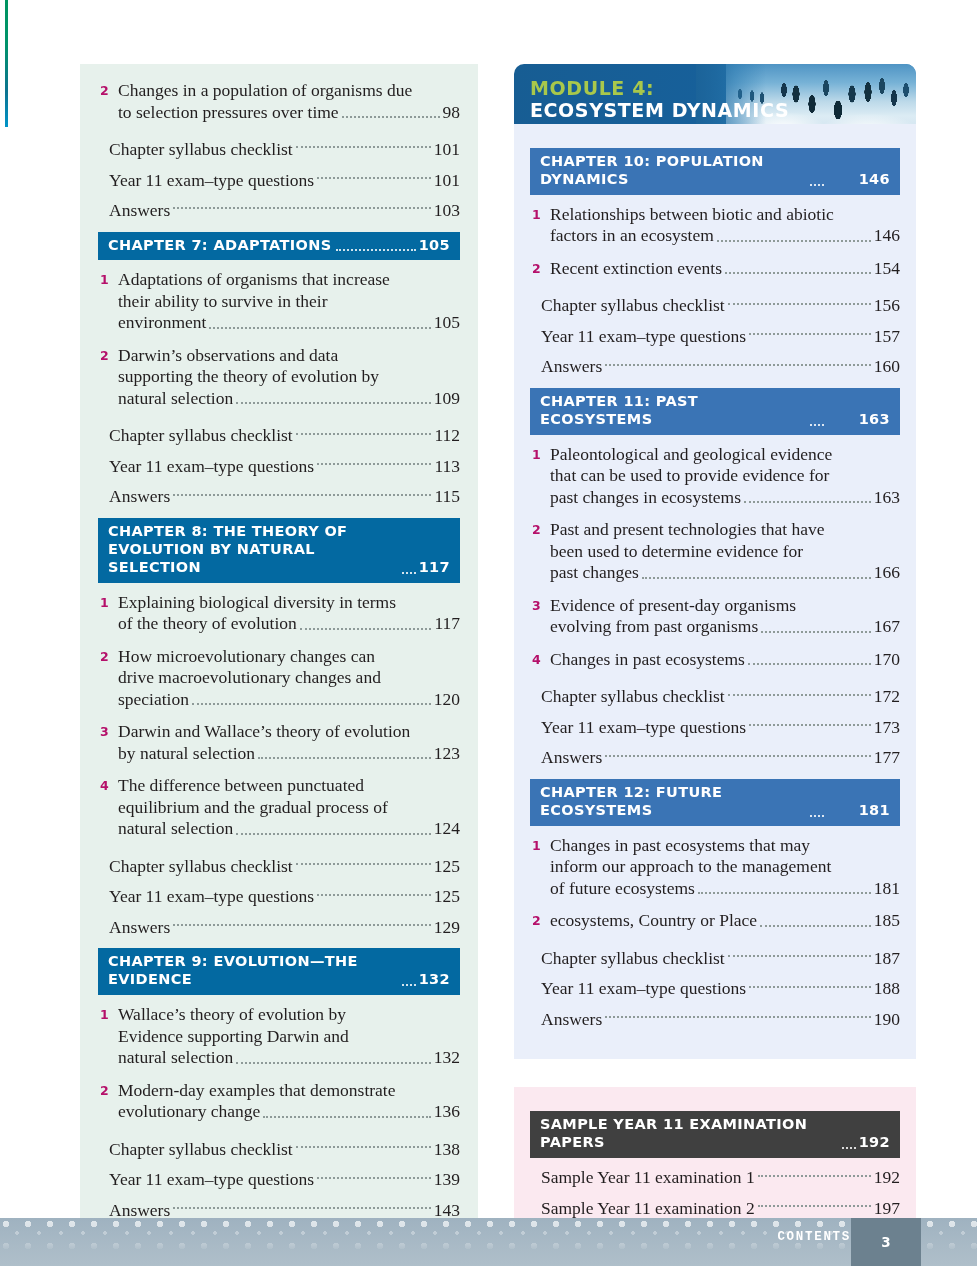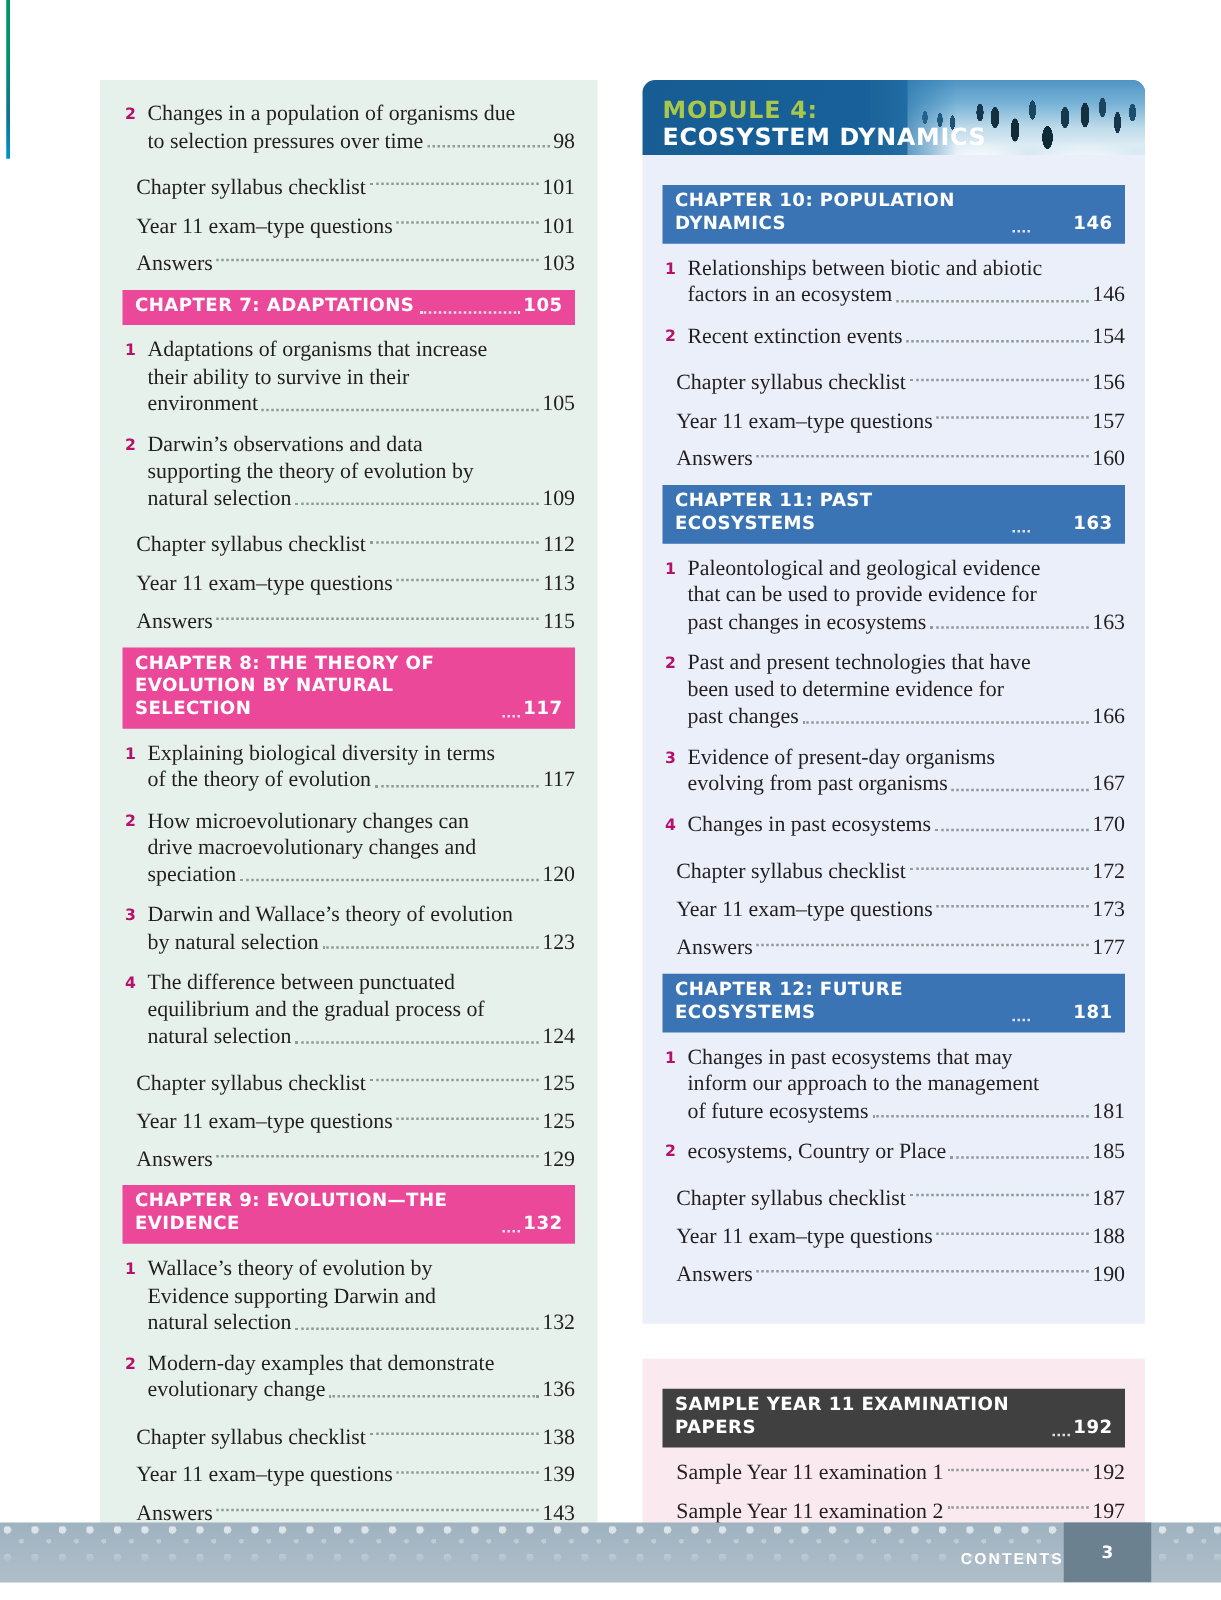--- a/index.html
+++ b/index.html
@@ -126,21 +126,21 @@
     color: #ffffff;
     font-family: "DejaVu Sans", sans-serif;
     font-weight: bold;
     font-size: 14.5px;
     letter-spacing: 0.35px;
     padding: 5px 10px 6px 10px;
     margin: 10px 0 9px 0;
     text-transform: uppercase;
     line-height: 1.24;
   }
-  .chapter-bar.green { background: #ec4899; }
+  .chapter-bar.green { background: #0369a1; }
   .chapter-bar.blue  { background: #3a74b5; gap: 32px; }
   .chapter-bar.pink  { background: #404040; }
 
   .chapter-bar .cb-title { white-space: pre-line; }
   .chapter-bar .cb-dots {
     flex: 1 1 auto;
     margin: 0 3px 3px 5px;
     border-bottom: 2px dotted rgba(255,255,255,0.82);
     min-width: 14px;
   }
@@ -225,23 +225,23 @@
     mask-image: linear-gradient(to bottom, rgba(0,0,0,1) 0%, rgba(0,0,0,0.75) 45%, rgba(0,0,0,0) 100%);
   }
   .footer-white-strip {
     position: absolute;
     left: 0; top: 48px;
     width: 977px; height: 14px;
     background: #ffffff;
   }
   .footer-label {
     position: absolute;
-    right: 126px; top: 22px;
+    right: 126px; top: 12px;
     color: #ffffff;
-    font-family: Liberation Sans, sans-serif;
+    font-family: Liberation Mono, monospace;
     font-weight: bold;
     font-size: 12.5px;
     letter-spacing: 1.7px;
   }
   .footer-pagebox {
     position: absolute;
     left: 851px; top: 0px;
     width: 70px; height: 48px;
     background: #6c818f;
   }

